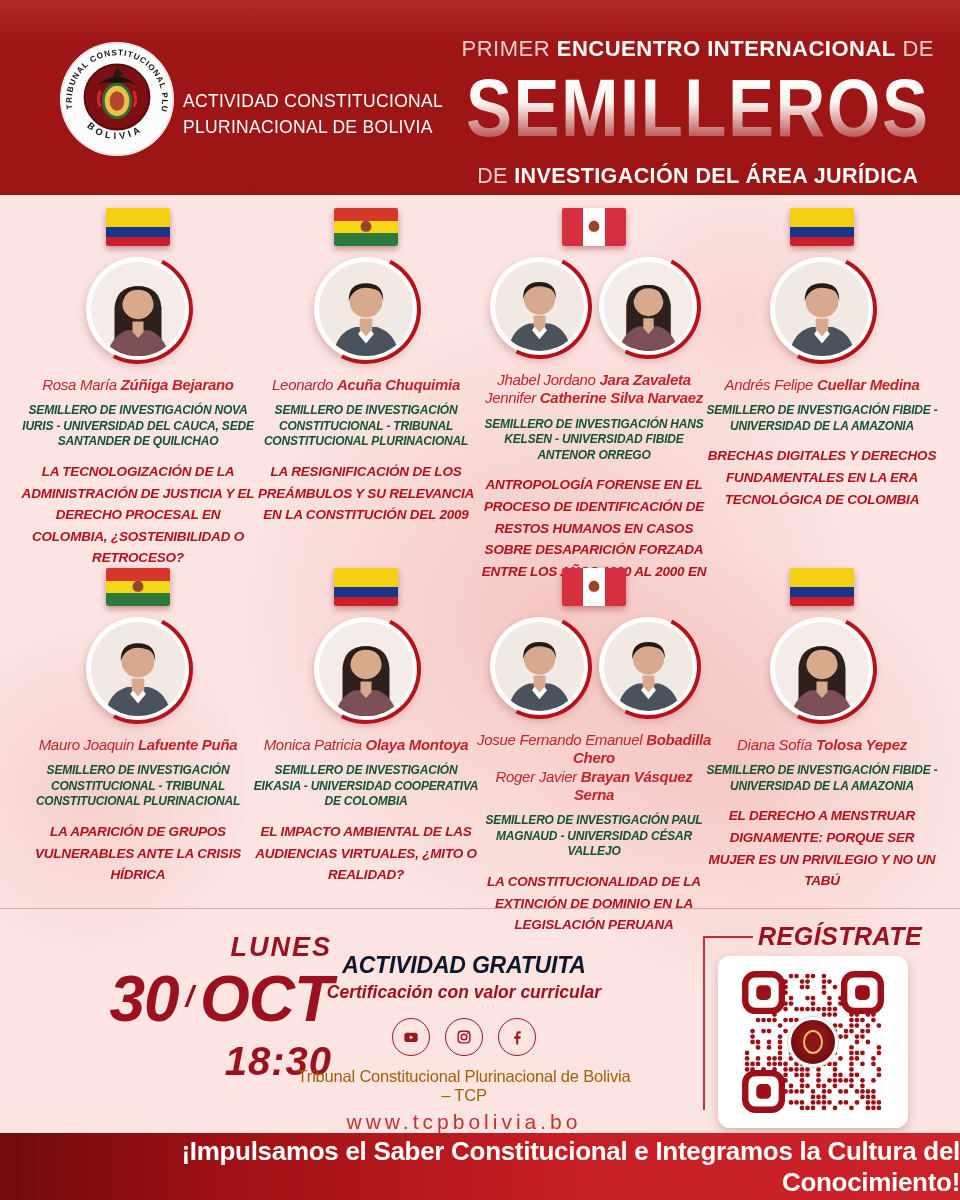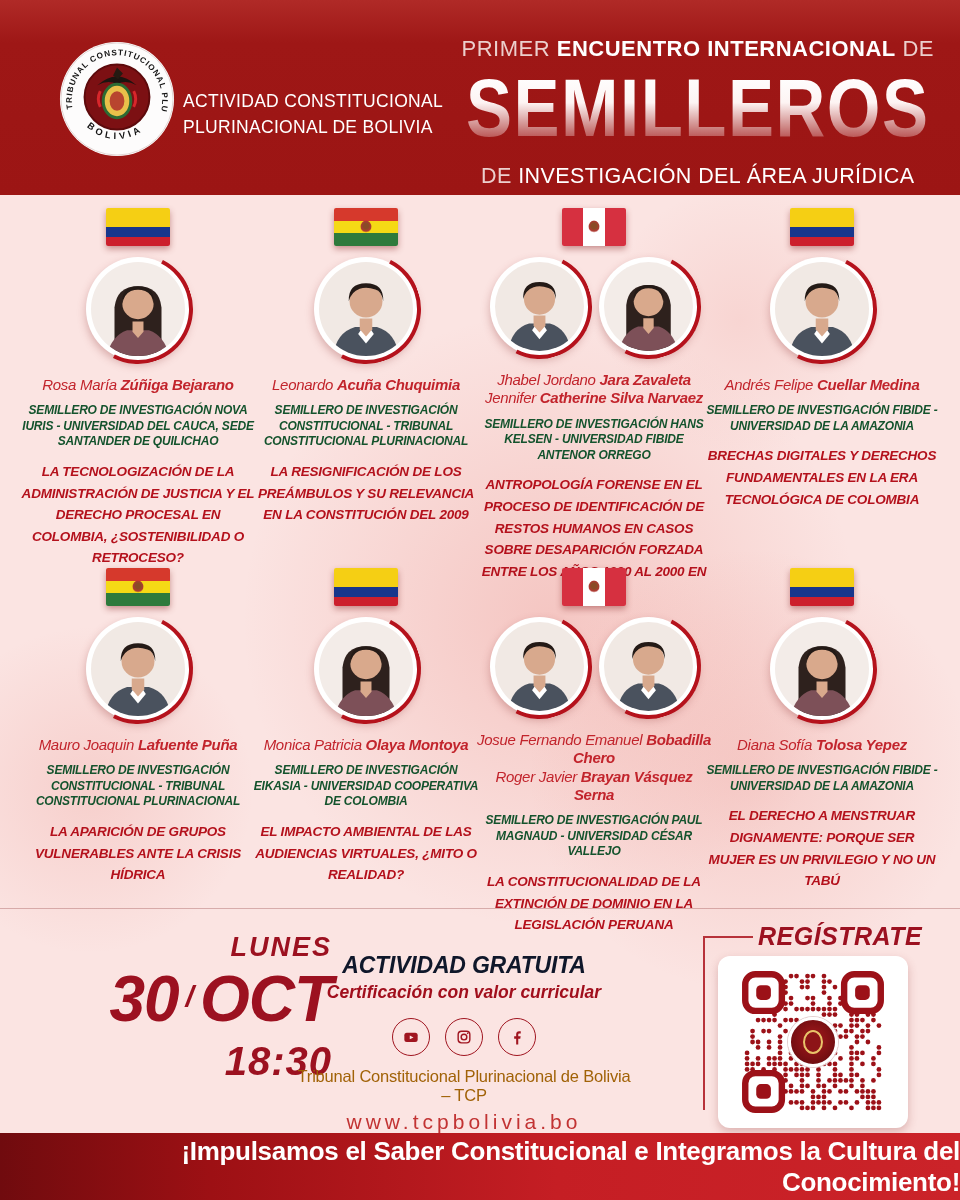--- a/index.html
+++ b/index.html
@@ -13,21 +13,21 @@
   .org-name{position:absolute;left:183px;top:88px;color:#fff;font-size:17.5px;
     line-height:1.5;letter-spacing:.3px;}
   .title-block{position:absolute;right:26px;top:36px;text-align:center;}
   .title-line1{font-size:22px;color:#eccfcd;letter-spacing:.5px;white-space:nowrap;}
   .title-line1 b{color:#fff;font-weight:700;}
   .title-main{font-size:69px;font-weight:700;letter-spacing:1.5px;line-height:1.02;
     transform:scaleY(1.18);transform-origin:top center;margin-top:6px;
     background:linear-gradient(180deg,#ffffff 8%,#fdf4f3 42%,rgba(255,235,234,.10) 96%);
     -webkit-background-clip:text;background-clip:text;color:transparent;white-space:nowrap;}
   .title-sub{font-size:21.5px;color:#eccfcd;margin-top:26px;letter-spacing:.4px;white-space:nowrap;}
-  .title-sub b{color:#fff;font-weight:400;}
+  .title-sub b{color:#fff;font-weight:700;}
 
   
   .blob{position:absolute;border-radius:50%;pointer-events:none;
     background:radial-gradient(circle,rgba(230,128,120,.30) 0%,rgba(230,128,120,0) 68%);}
   .blob1{left:230px;top:300px;width:640px;height:640px;}
   .blob2{left:520px;top:540px;width:460px;height:460px;opacity:.8;}
   .blob3{left:-80px;top:620px;width:340px;height:340px;opacity:.7;}
   .blob4{left:600px;top:180px;width:280px;height:280px;opacity:.5;}
 
   

